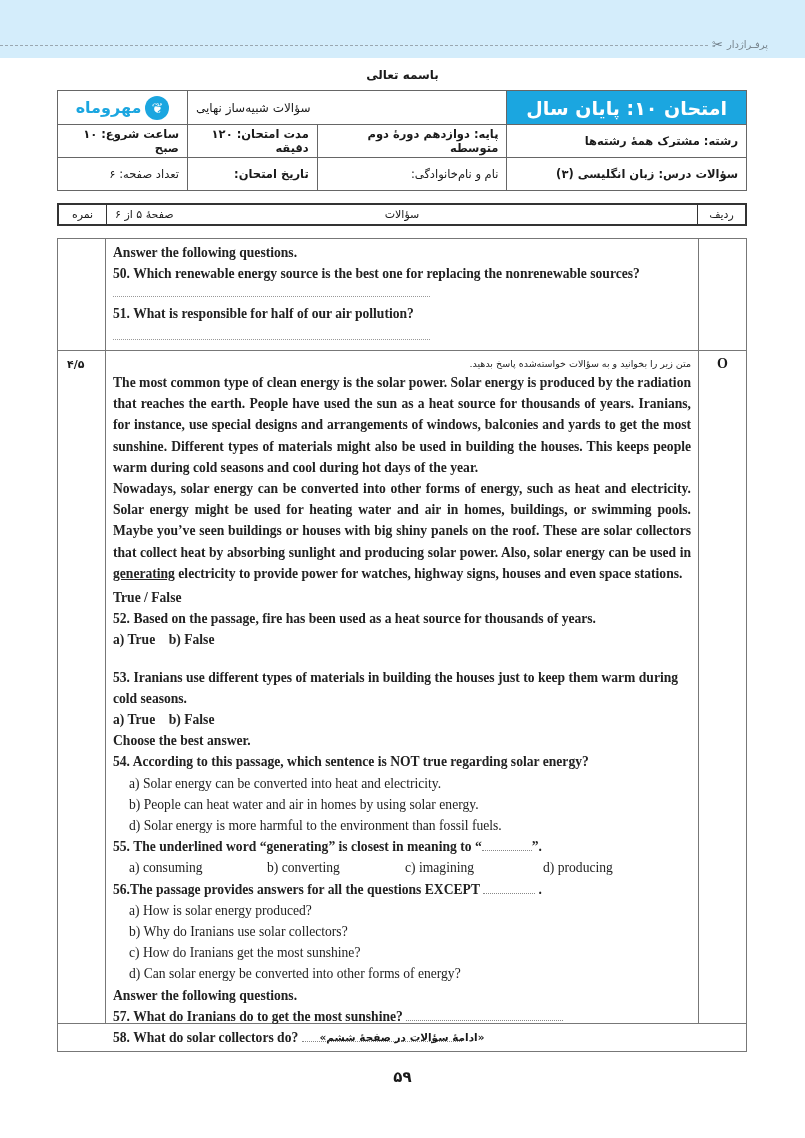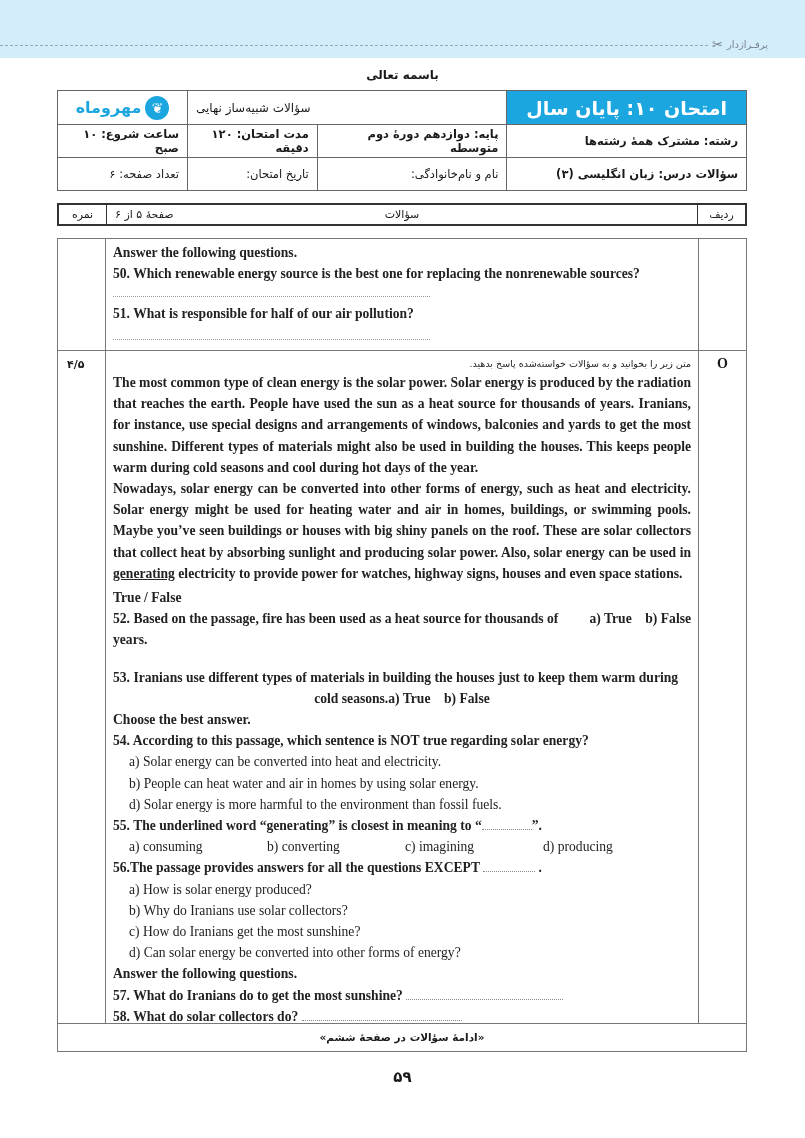--- a/index.html
+++ b/index.html
@@ -30,21 +30,21 @@
   .main-box { position: absolute; left: 57px; top: 238px; width: 690px; height: 814px; border: 1.5px solid #777; }
   .col-line { position: absolute; top: 0; border-left: 1.5px solid #777; }
   .row-line { position: absolute; left: 0; width: 100%; border-top: 1.5px solid #777; }
 
   .content { position: absolute; left: 57px; width: 578px; font-family: "Liberation Serif", serif; font-size: 13.6px; line-height: 21.2px; color: #222; }
   .b { font-weight: bold; }
   .dots { display: inline-block; border-bottom: 1px dotted #888; height: 10px; vertical-align: baseline; }
   .answer-line { border-bottom: 1px dotted #999; width: 317px; height: 1px; margin: 4px 0 6px 0; }
   .justify { text-align: justify; text-align-last: left; }
   .option { padding-left: 16px; }
-  .row-flex { display: flex; justify-content: center; }
+  .row-flex { display: flex; justify-content: flex-end; flex-direction: column; }
   .tf { white-space: nowrap; }
   .ul { text-decoration: underline; }
   .fa-inst { direction: rtl; text-align: right; font-family: "DejaVu Sans", sans-serif; font-size: 9.5px; line-height: 16px; }
 
   .score { position: absolute; left: 67px; top: 358px; font-size: 11px; font-weight: bold; }
   .row-num { position: absolute; left: 717px; top: 356px; font-family: "Liberation Serif", serif; font-size: 14px; font-weight: bold; }
 
   .continue-note { position: absolute; left: 57px; top: 1022px; width: 690px; height: 30px; display: flex; align-items: center; justify-content: center; direction: rtl; font-size: 10.5px; font-weight: bold; }
   .page-number { position: absolute; left: 0; width: 805px; top: 1068px; text-align: center; font-size: 15px; font-weight: bold; direction: rtl; }
 </style>
@@ -74,21 +74,21 @@
   </tr>
   <tr>
     <td>رشته: مشترک همهٔ رشته‌ها</td>
     <td style="width:190px">پایه: دوازدهم دورهٔ دوم متوسطه</td>
     <td style="width:130px">مدت امتحان: ۱۲۰ دقیقه</td>
     <td>ساعت شروع: ۱۰ صبح</td>
   </tr>
   <tr>
     <td>سؤالات درس: زبان انگلیسی (۳)</td>
     <td style="font-weight:normal">نام و نام‌خانوادگی:</td>
-    <td style="font-weight:normal">تاریخ امتحان:</td>
+    <td style="font-weight:bold">تاریخ امتحان:</td>
     <td style="font-weight:normal">تعداد صفحه: ۶</td>
   </tr>
 </tbody>
   </table>
 
 <div class="q-head">
   <div class="radif">ردیف</div>
   <div class="soalat">
     <span>سؤالات</span>
     <span class="page-info">صفحهٔ ۵ از ۶</span>

